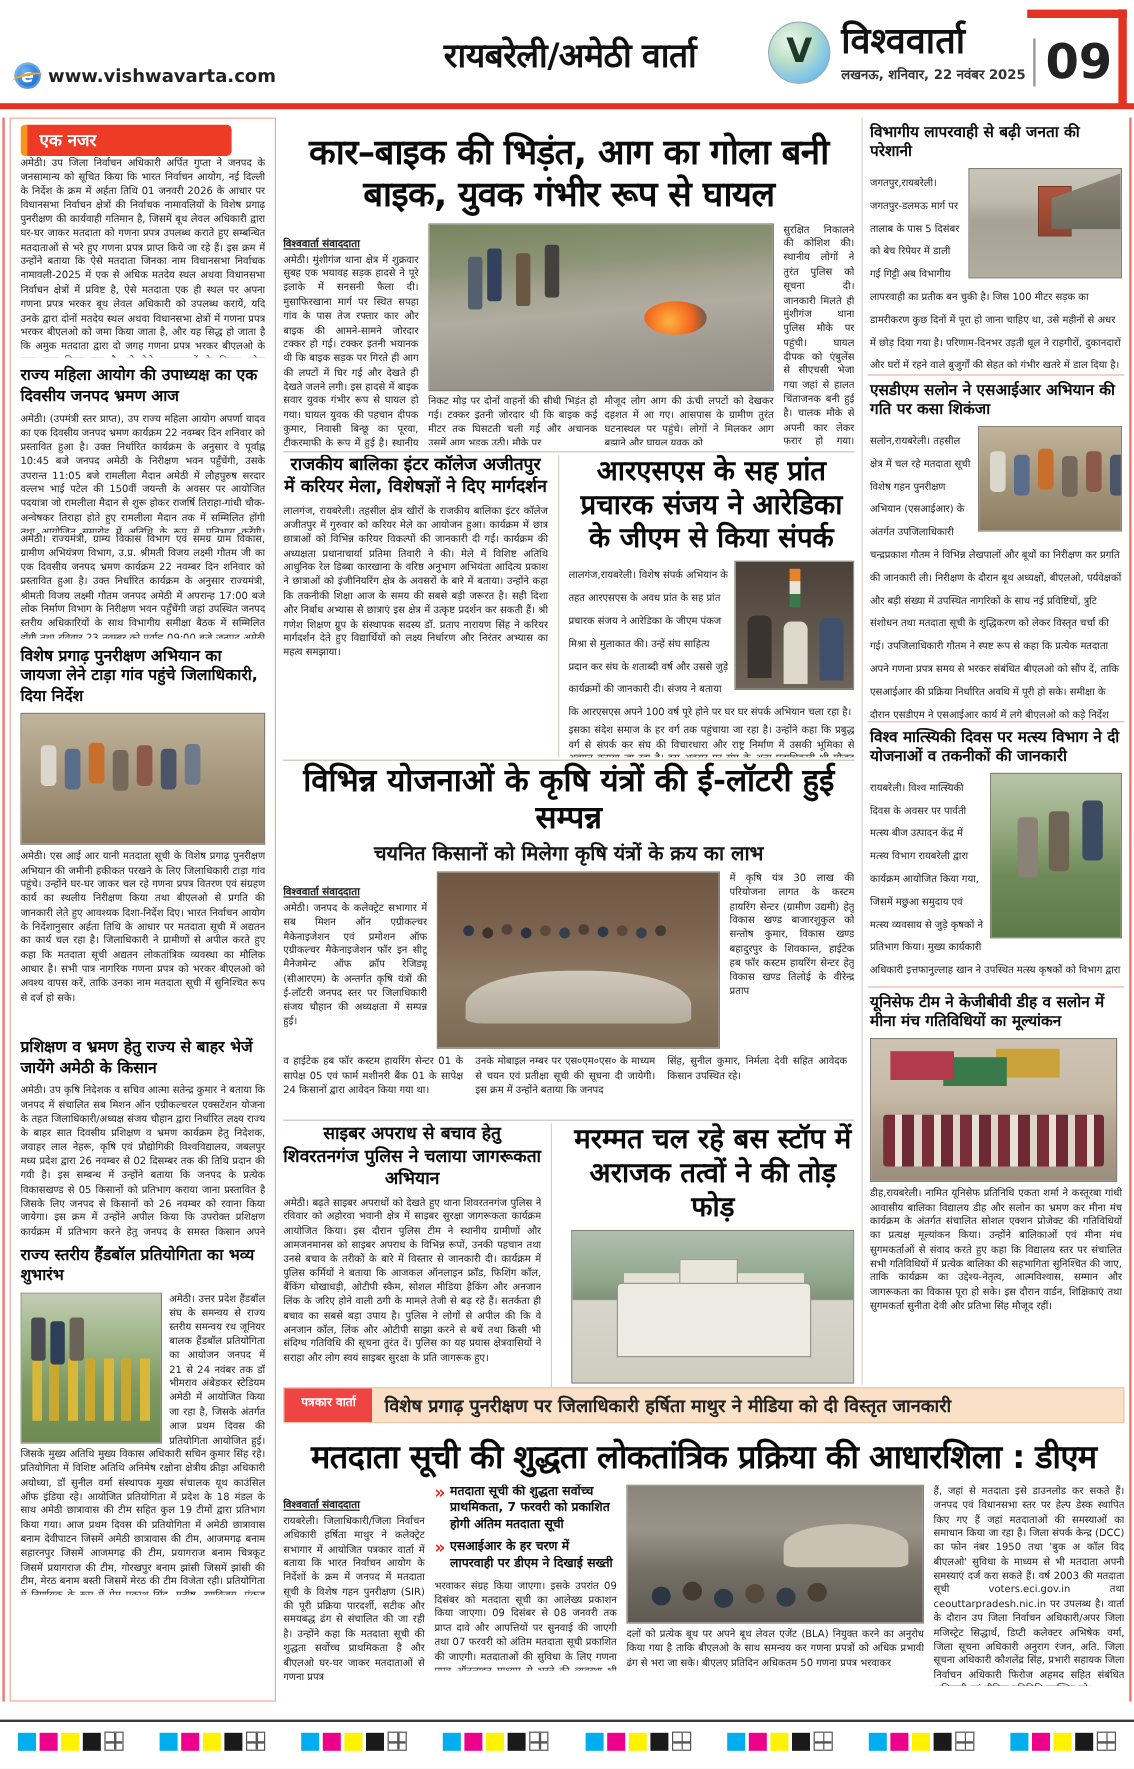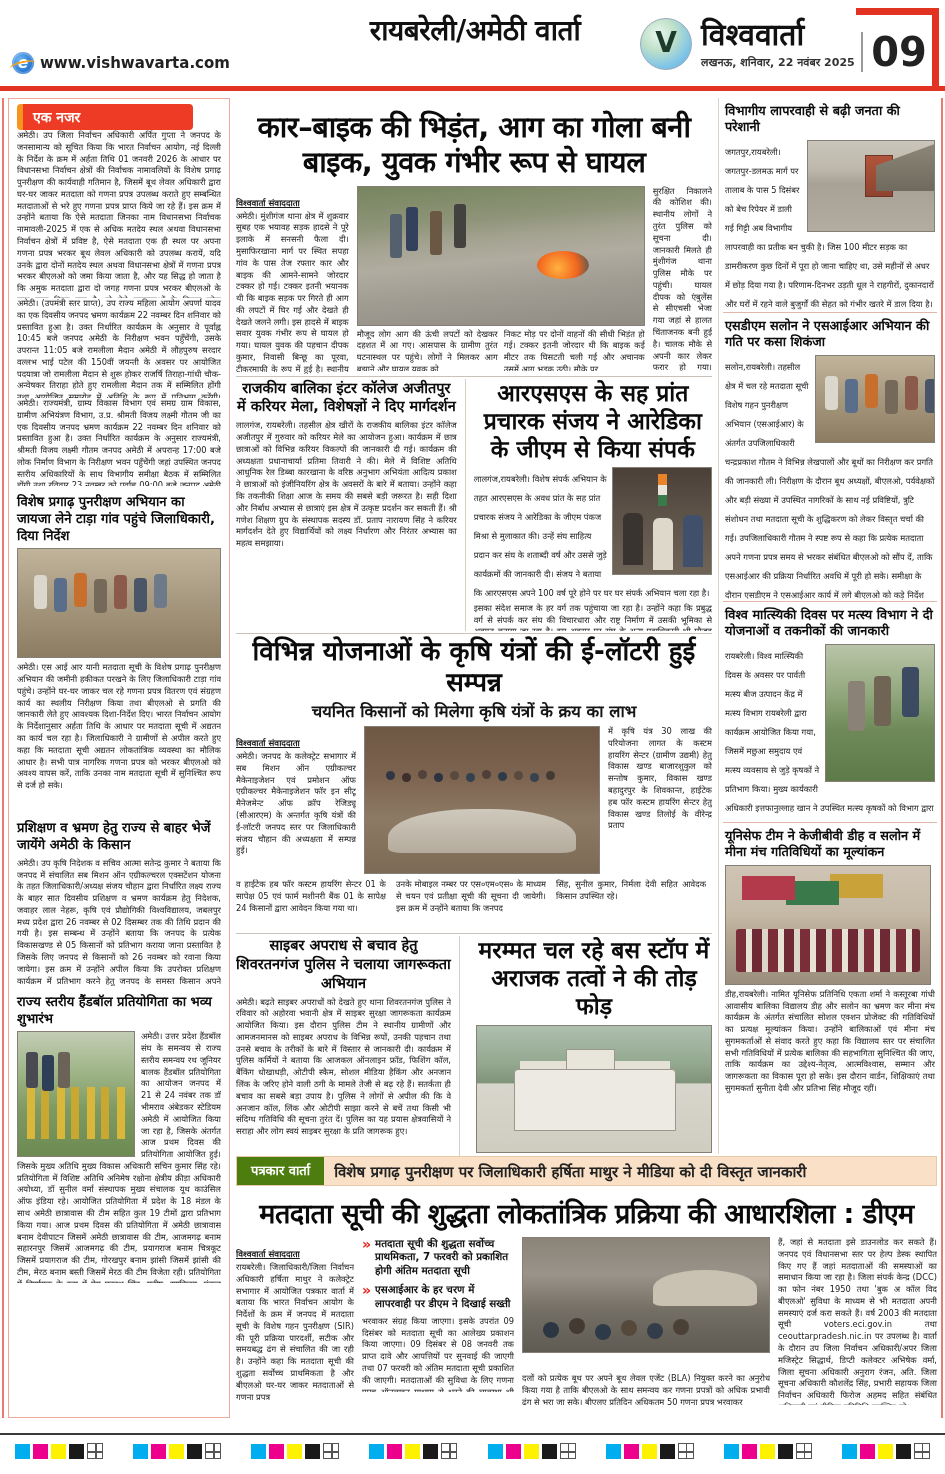--- a/index.html
+++ b/index.html
@@ -11,21 +11,21 @@
   .byline{font-size:8.6px;font-weight:bold;text-decoration:underline;margin:11px 0 2px}
   .hdiv{border-top:1px solid #c9c2ba;margin:2px 0}
 
   
   #hdr-url{left:12px;top:52px;font-size:15px;font-weight:bold;color:#222;display:flex;align-items:center;gap:6px}
   .e-icon{width:22px;height:22px;border-radius:50%;background:radial-gradient(circle at 35% 35%,#6fb7f0,#1e6fd0 70%);
     color:#fff;font-weight:bold;font-style:italic;font-size:15px;line-height:22px;text-align:center;
     box-shadow:inset 0 0 0 2px rgba(255,255,255,.25);position:relative}
   .e-icon::after{content:"";position:absolute;left:-2px;top:9px;width:26px;height:7px;border-radius:50%;
     border-top:2px solid #f5a21d;transform:rotate(-12deg)}
-  #hdr-title{left:275px;top:10px;width:400px;text-align:center;font-size:28px;font-weight:bold;color:#111;letter-spacing:-.5px}
+  #hdr-title{left:275px;top:26px;width:400px;text-align:center;font-size:28px;font-weight:bold;color:#111;letter-spacing:-.5px}
   #hdr-logo{left:640px;top:18px;display:flex;gap:9px;align-items:center}
   .globe{width:50px;height:50px;border-radius:50%;background:radial-gradient(circle at 35% 30%,#eaf6ee 0%,#bfe0c8 35%,#7ec4e8 70%,#5fa8d8 100%);
     border:1px solid #9ab;position:relative}
   .globe::after{content:"V";position:absolute;left:0;right:0;top:7px;text-align:center;font-size:28px;font-weight:bold;color:#1d3b2a}
   .brand{font-size:30px;font-weight:bold;color:#111;line-height:1}
   .dateline{font-size:11px;font-weight:bold;color:#333;margin-top:4px}
   #pageno{right:6px;top:8px;width:76px;height:74px;border-top:7px solid #e23222;border-right:7px solid #e23222;
     display:flex;align-items:center;justify-content:center}
   #pageno .n{font-size:40px;font-weight:bold;color:#222;border-left:2px solid #999;padding-left:8px;line-height:1}
   #redbar{left:0;top:86px;width:945px;height:5px;background:#e23222}
@@ -96,21 +96,21 @@
   
   #rightcol{left:718px;top:98px;width:219px;height:1056px;border-left:1px solid #ddd2c8;padding-left:4px;box-sizing:border-box}
   .rc-art{border-bottom:1px solid #e5b7aa;padding:3px 2px 5px;overflow:hidden}
   .rh{font-size:12.8px;font-weight:bold;line-height:1.28;margin:2px 0 4px;color:#0d0d0d}
   .fl-r{float:right;margin:0 0 3px 5px}
   .fl-l{float:left;margin:0 6px 3px 0}
 
   
   #press{left:236px;top:1156px;width:701px;height:262px}
   .kicker{display:flex;align-items:stretch;background:#f9e0c6;border:1px solid #e8c9a8}
-  .kicker .lbl{background:#4d7c0f;color:#fff;font-weight:bold;font-size:13px;padding:4px 14px;white-space:nowrap}
+  .kicker .lbl{background:#ef4444;color:#fff;font-weight:bold;font-size:10px;padding:4px 14px;white-space:nowrap}
   .kicker .ktext{font-size:15px;font-weight:bold;color:#222;padding:4px 10px;align-self:center}
   .press-h{font-size:27px;font-weight:bold;text-align:center;margin:8px 0 6px;color:#0a0a0a;letter-spacing:-.5px}
   .pgrid{display:grid;grid-template-columns:118px 152px 248px 159px;gap:8px;height:168px;overflow:hidden}
   .pq{display:flex;gap:4px;margin-bottom:6px}
   .pq .mark{color:#e8251a;font-weight:bold;font-size:14px;line-height:1}
   .pq .qt{font-size:10.3px;font-weight:bold;line-height:1.3;color:#111}
 
   
   #botline{left:0;top:1433px;width:945px;height:2px;background:#3a3a3a}
   #marks{left:0;top:1443px;width:945px;display:flex;justify-content:space-around}
@@ -145,20 +145,21 @@
   <div class="abs edge-rule" style="left:2px;top:98px;height:1320px"></div>
   <div class="abs edge-rule" style="right:2px;top:98px;height:1320px"></div>
 
   <div class="abs" id="leftcol">
     <span class="eknazar">एक नजर</span>
 
     <div>
       <div class="small clip" style="height:168px">अमेठी। उप जिला निर्वाचन अधिकारी अर्पित गुप्ता ने जनपद के जनसामान्य को सूचित किया कि भारत निर्वाचन आयोग, नई दिल्ली के निर्देश के क्रम में अर्हता तिथि 01 जनवरी 2026 के आधार पर विधानसभा निर्वाचन क्षेत्रों की निर्वाचक नामावलियों के विशेष प्रगाढ़ पुनरीक्षण की कार्यवाही गतिमान है, जिसमें बूथ लेवल अधिकारी द्वारा घर-घर जाकर मतदाता को गणना प्रपत्र उपलब्ध कराते हुए सम्बन्धित मतदाताओं से भरे हुए गणना प्रपत्र प्राप्त किये जा रहे हैं। इस क्रम में उन्होंने बताया कि ऐसे मतदाता जिनका नाम विधानसभा निर्वाचक नामावली-2025 में एक से अधिक मतदेय स्थल अथवा विधानसभा निर्वाचन क्षेत्रों में प्रविष्ट है, ऐसे मतदाता एक ही स्थल पर अपना गणना प्रपत्र भरकर बूथ लेवल अधिकारी को उपलब्ध करायें, यदि उनके द्वारा दोनों मतदेय स्थल अथवा विधानसभा क्षेत्रों में गणना प्रपत्र भरकर बीएलओ को जमा किया जाता है, और यह सिद्ध हो जाता है कि अमुक मतदाता द्वारा दो जगह गणना प्रपत्र भरकर बीएलओ के पास जमा किया गया है, तो ऐसे मतदाताओं के विरुद्ध लोक प्रतिनिधित्व अधिनियम, 1950 (1950 क 43) की धारा 31 के अन्तर्गत कार्यवाही की जायेगी व जिसमें मतदाता को 01 वर्ष कारावास या जुर्माना या दोनों से दण्डित किया जायेगा, जिसके लिये मतदाता स्वयं जिम्मेदार होगा।</div>
     </div>
     <div>
+      <div class="lh">राज्य महिला आयोग की उपाध्यक्ष का एक दिवसीय जनपद भ्रमण आज</div>
       <div class="small clip" style="height:100px">अमेठी। (उपमंत्री स्तर प्राप्त), उप राज्य महिला आयोग अपर्णा यादव का एक दिवसीय जनपद भ्रमण कार्यक्रम 22 नवम्बर दिन शनिवार को प्रस्तावित हुआ है। उक्त निर्धारित कार्यक्रम के अनुसार वे पूर्वाह्न 10:45 बजे जनपद अमेठी के निरीक्षण भवन पहुँचेंगी, उसके उपरान्त 11:05 बजे रामलीला मैदान अमेठी में लौहपुरुष सरदार वल्लभ भाई पटेल की 150वीं जयन्ती के अवसर पर आयोजित पदयात्रा जो रामलीला मैदान से शुरू होकर राजर्षि तिराहा-गांधी चौक-अन्वेषकर तिराहा होते हुए रामलीला मैदान तक में सम्मिलित होंगी तथा आयोजित समारोह में अतिथि के रूप में प्रतिभाग करेंगी। तदोपरान्त अपरान्ह 13:00 बजे जनपद अमेठी से जनपद लखनऊ के लिए प्रस्थान करेंगी।</div>
     </div>
     <div>
       <div class="small clip" style="height:88px">अमेठी। राज्यमंत्री, ग्राम्य विकास विभाग एवं समग्र ग्राम विकास, ग्रामीण अभियंत्रण विभाग, उ.प्र. श्रीमती विजय लक्ष्मी गौतम जी का एक दिवसीय जनपद भ्रमण कार्यक्रम 22 नवम्बर दिन शनिवार को प्रस्तावित हुआ है। उक्त निर्धारित कार्यक्रम के अनुसार राज्यमंत्री, श्रीमती विजय लक्ष्मी गौतम जनपद अमेठी में अपरान्ह 17:00 बजे लोक निर्माण विभाग के निरीक्षण भवन पहुँचेंगी जहां उपस्थित जनपद स्तरीय अधिकारियों के साथ विभागीय समीक्षा बैठक में सम्मिलित होंगी तथा रविवार 23 नवम्बर को पूर्वाह्न 09:00 बजे जनपद अमेठी से जनपद लखनऊ के लिए प्रस्थान करेंगी।</div>
     </div>
     <div>
       <div class="lh">विशेष प्रगाढ़ पुनरीक्षण अभियान का जायजा लेने टाड़ा गांव पहुंचे जिलाधिकारी, दिया निर्देश</div>
       <div class="photo ph-crowd" style="width:204px;height:110px;margin:2px 0 4px"></div>
       <div class="small clip" style="height:150px">अमेठी। एस आई आर यानी मतदाता सूची के विशेष प्रगाढ़ पुनरीक्षण अभियान की जमीनी हकीकत परखने के लिए जिलाधिकारी टाड़ा गांव पहुंचे। उन्होंने घर-घर जाकर चल रहे गणना प्रपत्र वितरण एवं संग्रहण कार्य का स्थलीय निरीक्षण किया तथा बीएलओ से प्रगति की जानकारी लेते हुए आवश्यक दिशा-निर्देश दिए। भारत निर्वाचन आयोग के निर्देशानुसार अर्हता तिथि के आधार पर मतदाता सूची में अद्यतन का कार्य चल रहा है। जिलाधिकारी ने ग्रामीणों से अपील करते हुए कहा कि मतदाता सूची अद्यतन लोकतांत्रिक व्यवस्था का मौलिक आधार है। सभी पात्र नागरिक गणना प्रपत्र को भरकर बीएलओ को अवश्य वापस करें, ताकि उनका नाम मतदाता सूची में सुनिश्चित रूप से दर्ज हो सके।</div>
     </div>
@@ -180,22 +181,22 @@
     <div>
       <div class="bigh">कार–बाइक की भिड़ंत, आग का गोला बनी बाइक, युवक गंभीर रूप से घायल</div>
       <div class="cols" style="margin-top:6px;height:188px;overflow:hidden">
         <div style="width:118px">
           <div class="byline">विश्ववार्ता संवाददाता</div>
           <div class="small clip" style="height:172px">अमेठी। मुंशीगंज थाना क्षेत्र में शुक्रवार सुबह एक भयावह सड़क हादसे ने पूरे इलाके में सनसनी फैला दी। मुसाफिरखाना मार्ग पर स्थित सपहा गांव के पास तेज रफ्तार कार और बाइक की आमने-सामने जोरदार टक्कर हो गई। टक्कर इतनी भयानक थी कि बाइक सड़क पर गिरते ही आग की लपटों में घिर गई और देखते ही देखते जलने लगी। इस हादसे में बाइक सवार युवक गंभीर रूप से घायल हो गया। घायल युवक की पहचान दीपक कुमार, निवासी बिन्छू का पूरवा, टीकरमाफी के रूप में हुई है। स्थानीय लोगों के अनुसार दीपक सुबह अपनी बाइक से पैनिखर की ओर से मुंशीगंज जा रहा था। उसी दौरान सामने से एक कार मुसाफिरखाना की ओर तेज रफ्तार में आ रही थी। सपहा गांव के</div>
         </div>
         <div style="width:288px">
           <div class="photo ph-bike" style="width:288px;height:140px"></div>
           <div class="cols" style="margin-top:3px;gap:6px">
+            <div class="small clip" style="width:141px;height:42px">निकट मोड़ पर दोनों वाहनों की सीधी भिड़ंत हो गई। टक्कर इतनी जोरदार थी कि बाइक कई मीटर तक घिसटती चली गई और अचानक उसमें आग भड़क उठी। मौके पर</div>
             <div class="small clip" style="width:141px;height:42px">मौजूद लोग आग की ऊंची लपटों को देखकर दहशत में आ गए। आसपास के ग्रामीण तुरंत घटनास्थल पर पहुंचे। लोगों ने मिलकर आग बुझाने और घायल युवक को</div>
-            <div class="small clip" style="width:141px;height:42px">निकट मोड़ पर दोनों वाहनों की सीधी भिड़ंत हो गई। टक्कर इतनी जोरदार थी कि बाइक कई मीटर तक घिसटती चली गई और अचानक उसमें आग भड़क उठी। मौके पर</div>
           </div>
         </div>
         <div class="small clip" style="width:62px;height:188px">सुरक्षित निकालने की कोशिश की। स्थानीय लोगों ने तुरंत पुलिस को सूचना दी। जानकारी मिलते ही मुंशीगंज थाना पुलिस मौके पर पहुंची। घायल दीपक को एंबुलेंस से सीएचसी भेजा गया जहां से हालत चिंताजनक बनी हुई है। चालक मौके से अपनी कार लेकर फरार हो गया। पुलिस कार चालक की तलाश में जुटी है तथा वाहन की पहचान कर केस दर्ज कर जांच शुरू कर दी गई है।</div>
       </div>
     </div>
 
     <div class="hdiv"></div>
 
     <div class="cols" style="height:252px;overflow:hidden">
       <div style="width:225px">
@@ -287,21 +288,21 @@
           <span class="qt">मतदाता सूची की शुद्धता सर्वोच्च प्राथमिकता, 7 फरवरी को प्रकाशित होगी अंतिम मतदाता सूची</span>
         </div>
         <div class="pq">
           <span class="mark">»</span>
           <span class="qt">एसआईआर के हर चरण में लापरवाही पर डीएम ने दिखाई सख्ती</span>
         </div>
         <div class="small clip" style="height:76px">भरवाकर संग्रह किया जाएगा। इसके उपरांत 09 दिसंबर को मतदाता सूची का आलेख्य प्रकाशन किया जाएगा। 09 दिसंबर से 08 जनवरी तक प्राप्त दावे और आपत्तियों पर सुनवाई की जाएगी तथा 07 फरवरी को अंतिम मतदाता सूची प्रकाशित की जाएगी। मतदाताओं की सुविधा के लिए गणना प्रपत्र ऑनलाइन माध्यम से भरने की व्यवस्था भी उपलब्ध कराई गई है। जिलाधिकारी ने बताया कि सभी राजनीतिक</div>
       </div>
       <div>
         <div class="photo ph-press" style="width:248px;height:116px"></div>
-        <div class="small clip" style="height:46px;margin-top:20px">दलों को प्रत्येक बूथ पर अपने बूथ लेवल एजेंट (BLA) नियुक्त करने का अनुरोध किया गया है ताकि बीएलओ के साथ समन्वय कर गणना प्रपत्रों को अधिक प्रभावी ढंग से भरा जा सके। बीएलए प्रतिदिन अधिकतम 50 गणना प्रपत्र भरवाकर</div>
+        <div class="small clip" style="height:46px;margin-top:3px">दलों को प्रत्येक बूथ पर अपने बूथ लेवल एजेंट (BLA) नियुक्त करने का अनुरोध किया गया है ताकि बीएलओ के साथ समन्वय कर गणना प्रपत्रों को अधिक प्रभावी ढंग से भरा जा सके। बीएलए प्रतिदिन अधिकतम 50 गणना प्रपत्र भरवाकर</div>
       </div>
       <div class="small clip" style="height:168px">हैं, जहां से मतदाता इसे डाउनलोड कर सकते हैं। जनपद एवं विधानसभा स्तर पर हेल्प डेस्क स्थापित किए गए हैं जहां मतदाताओं की समस्याओं का समाधान किया जा रहा है। जिला संपर्क केन्द्र (DCC) का फोन नंबर 1950 तथा 'बुक अ कॉल विद बीएलओ' सुविधा के माध्यम से भी मतदाता अपनी समस्याएं दर्ज करा सकते हैं। वर्ष 2003 की मतदाता सूची voters.eci.gov.in तथा ceouttarpradesh.nic.in पर उपलब्ध है। वार्ता के दौरान उप जिला निर्वाचन अधिकारी/अपर जिला मजिस्ट्रेट सिद्धार्थ, डिप्टी कलेक्टर अभिषेक वर्मा, जिला सूचना अधिकारी अनुराग रंजन, अति. जिला सूचना अधिकारी कौशलेंद्र सिंह, प्रभारी सहायक जिला निर्वाचन अधिकारी फिरोज अहमद सहित संबंधित अधिकारी एवं मीडिया प्रतिनिधि उपस्थित रहे।</div>
     </div>
   </div>
 
   <div class="abs" id="botline"></div>
   <div class="abs" id="marks">
     <span class="mg">
         <span class="sq c"></span>
         <span class="sq m"></span>

